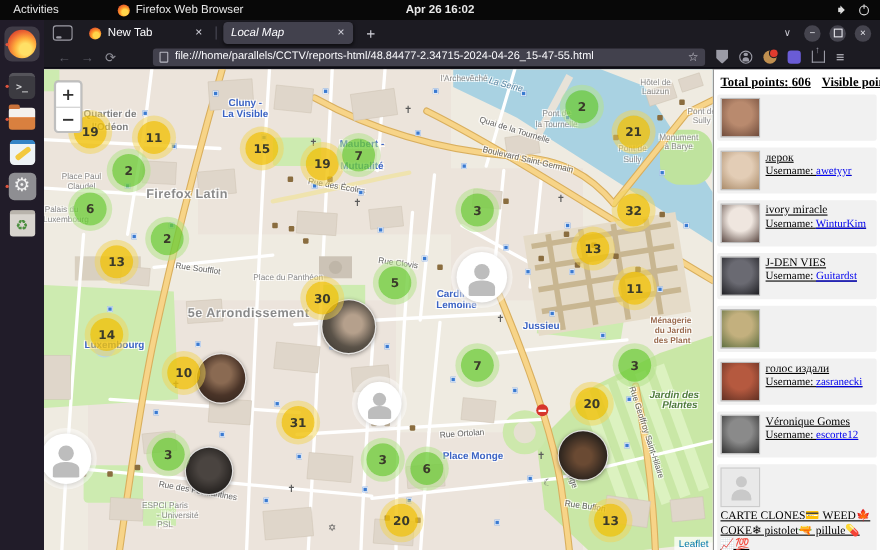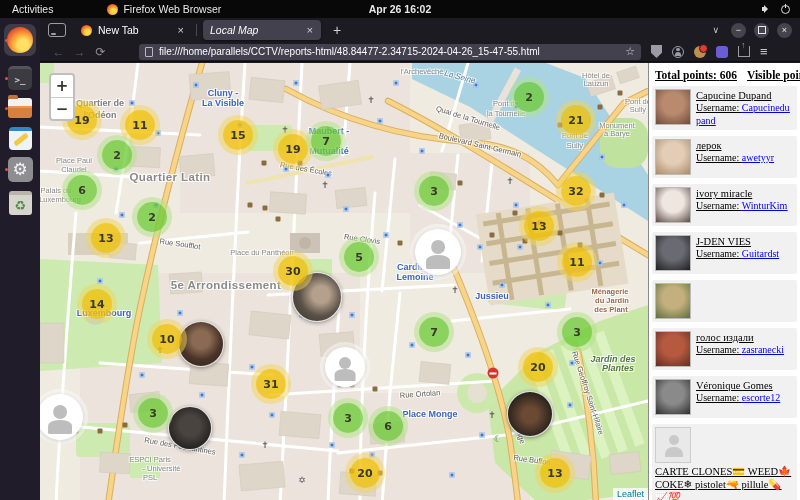--- a/index.html
+++ b/index.html
@@ -377,21 +377,21 @@
             <div class="mlabel l-metro" style="left: 183px; top: 40px; position: absolute;">La Visible</div>
             <div class="mlabel l-metro" style="left: 289px; top: 68px; position: absolute;">Maubert -</div>
             <div class="mlabel l-metro" style="left: 289px; top: 88px; position: absolute;">Mutualité</div>
             <div class="mlabel l-metro" style="left: 375px; top: 204px; position: absolute;">Cardinal</div>
             <div class="mlabel l-metro" style="left: 375px; top: 214px; position: absolute;">Lemoine</div>
             <div class="mlabel l-metro" style="left: 452px; top: 233px; position: absolute;">Jussieu</div>
             <div class="mlabel l-metro" style="left: 390px; top: 351px; position: absolute;">Place Monge</div>
             <div class="mlabel l-metro" style="left: 64px; top: 250px; position: absolute;">Luxembourg</div>
             <div class="mlabel l-place" style="left: 60px; top: 40px; position: absolute;">Quartier de</div>
             <div class="mlabel l-place" style="left: 60px; top: 52px; position: absolute;">l'Odéon</div>
-            <div class="mlabel l-place-big" style="left: 130px; top: 114px; position: absolute;">Quartier Latin</div>
+            <div class="mlabel l-place-big" style="left: 130px; top: 114px; position: absolute;">Firefox Latin</div>
             <div class="mlabel l-place-big" style="left: 186px; top: 222px; position: absolute;">5e Arrondissement</div>
             <div class="mlabel l-place-sm" style="left: 222px; top: 189px; position: absolute;">Place du Panthéon</div>
             <div class="mlabel l-place-sm" style="left: 34px; top: 97px; position: absolute;">Place Paul</div>
             <div class="mlabel l-place-sm" style="left: 34px; top: 106px; position: absolute;">Claudel</div>
             <div class="mlabel l-place-sm" style="left: 110px; top: 396px; position: absolute;">ESPCI Paris</div>
             <div class="mlabel l-place-sm" style="left: 110px; top: 405px; position: absolute; padding-left: 23px;">- Université</div>
             <div class="mlabel l-place-sm" style="left: 110px; top: 414px; position: absolute;">PSL</div>
             <div class="mlabel l-place-sm" style="left: 16px; top: 127px; position: absolute;">Palais du</div>
             <div class="mlabel l-place-sm" style="left: 20px; top: 136px; position: absolute;">Luxembourg</div>
             <div class="mlabel l-place-sm" style="left: 466px; top: 40px; position: absolute;">Pont de</div>
@@ -552,24 +552,20 @@
             <span>606</span>
           </span>
           <span>
             <span>Visible points:</span>
             
           </span>
         </div>
         <div id="entry-list">
             <div class="entry">
               <div class="avatar" style="background: radial-gradient(circle at 50% 40%, rgb(185, 138, 110) 0px, rgb(185, 138, 110) 40%, rgb(110, 74, 58) 100%);"></div>
-              <div class="e-text">
-                <div class="e-name">Capucine Dupand</div>
-                <div class="e-user"><span>Username: </span><a href="#">Capucinedupand</a></div>
-              </div>
             </div>
             <div class="entry">
               <div class="avatar" style="background: radial-gradient(circle at 50% 40%, rgb(227, 205, 182) 0px, rgb(227, 205, 182) 40%, rgb(169, 138, 104) 100%);"></div>
               <div class="e-text">
                 <div class="e-name">лерок</div>
                 <div class="e-user"><span>Username: </span><a href="#">awetyyr</a></div>
               </div>
             </div>
             <div class="entry">
               <div class="avatar" style="background: radial-gradient(circle at 50% 40%, rgb(239, 230, 223) 0px, rgb(239, 230, 223) 40%, rgb(92, 74, 68) 100%);"></div>

